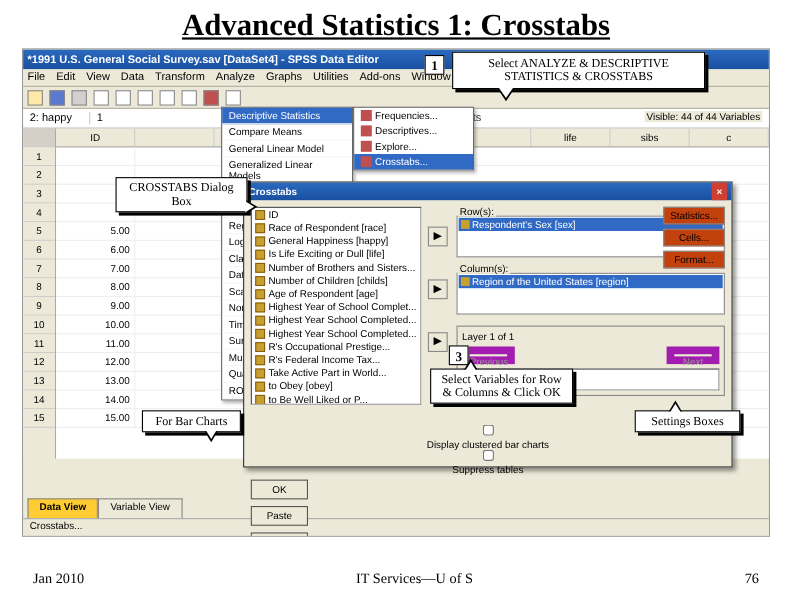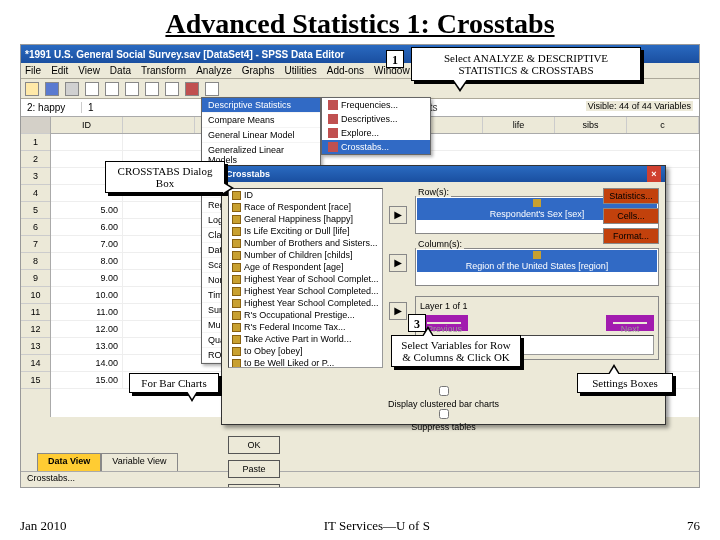--- a/index.html
+++ b/index.html
@@ -52,21 +52,21 @@
   .dlg-title .x { width: 14px; text-align: center; background: #d04030; margin-left: 2px; }
   .dlg-body { padding: 6px; display: flex; gap: 6px; height: 200px; }
   .varlist { width: 155px; height: 180px; background: #fff; border: 1px inset #999; overflow: hidden; }
   .varlist .vi { padding: 1px 3px; display: flex; align-items: center; gap: 3px; white-space: nowrap; }
   .varlist .vi .ic { width: 9px; height: 9px; background: #c8a030; border: 1px solid #886010; display: inline-block; }
   .transfer-col { width: 20px; display: flex; flex-direction: column; gap: 30px; justify-content: flex-start; padding-top: 18px; }
   .tbtn { width: 18px; height: 18px; border: 1px solid #888; background: #ece9d8; font-size: 10px; line-height: 16px; text-align: center; }
   .target-col { flex: 1; display: flex; flex-direction: column; gap: 4px; }
   .target-box { border: 1px solid #888; background: #fff; height: 38px; padding: 1px; position: relative; }
   .target-box .lab { position: absolute; top: -10px; left: 0; font-size: 9px; background: #ece9d8; padding: 0 2px; }
-  .target-box .entry { font-size: 9px; padding: 1px 2px; background: #316ac5; color: #fff; display: flex; align-items: center; gap: 2px; flex-direction: column; }
+  .target-box .entry { font-size: 9px; padding: 1px 2px; background: #316ac5; color: #fff; display: flex; align-items: center; gap: 2px; }
   .target-box .entry .ic { width: 8px; height: 8px; background: #c8a030; display: inline-block; }
   .layer-box { border: 1px solid #888; background: #ece9d8; height: 64px; padding: 4px; position: relative; }
   .layer-box .lab { font-size: 9px; }
   .layer-btns { display: flex; justify-content: space-between; margin-top: 4px; }
   .layer-btn { width: 48px; height: 16px; border: 7px solid #a21caf; background: #ece9d8; font-size: 9px; text-align: center; line-height: 14px; color: #999; }
   .side-btns { position: absolute; right: 6px; top: 22px; display: flex; flex-direction: column; gap: 4px; }
   .side-btn { width: 56px; height: 16px; border: 1px solid #888; background: #c2410c; font-size: 9px; text-align: center; line-height: 14px; }
   .dlg-footer { padding: 4px 6px; }
   .chk { font-size: 9px; display: flex; align-items: center; gap: 3px; flex-direction: column; }
   .chk input { width: 10px; height: 10px; }
@@ -94,30 +94,30 @@
 
   .c4 { top: 328px; left: 108px; width: 90px; padding: 3px 4px; }
   .c4 .tail { right: 20px; bottom: -10px; border-left: 6px solid transparent; border-right: 6px solid transparent; border-top: 10px solid #000; }
   .c4 .tail2 { position: absolute; right: 21px; bottom: -7px; width:0;height:0; border-left:5px solid transparent; border-right:5px solid transparent; border-top:8px solid #fff; }
 
   .c5 { top: 328px; left: 556px; width: 96px; padding: 3px 4px; }
   .c5 .tail { left: 30px; top: -10px; border-left: 6px solid transparent; border-right: 6px solid transparent; border-bottom: 10px solid #000; }
   .c5 .tail2 { position: absolute; left: 31px; top: -7px; width:0;height:0; border-left: 5px solid transparent; border-right: 5px solid transparent; border-bottom: 8px solid #fff; }
 
   
-  .sheet-tabs { position: absolute; bottom: 16px; left: 16px; height: 18px; display: flex; font-size: 9px; }
+  .sheet-tabs { position: absolute; bottom: 16px; left: 4px; height: 18px; display: flex; font-size: 9px; }
   .sheet-tab { padding: 2px 10px; border: 1px solid #888; background: #ece9d8; border-bottom: none; }
   .sheet-tab.active { background: #ffcc33; font-weight: bold; }
   .status { position: absolute; bottom: 0; left: 0; right: 0; height: 16px; background: #ece9d8; border-top: 1px solid #aaa; font-size: 9px; padding: 1px 6px; }
 
   
   .visible-info { position:absolute; top: 56px; right: 6px; font-size: 9px; background: #ece9d8; padding: 0 2px; }
 
   
-  .slide-footer { position: absolute; bottom: 6px; left: 0; width: 100%; display: flex; justify-content: space-between; font-family: "Times New Roman", serif; font-size: 13px; padding: 0 20px; }
+  .slide-footer { position: absolute; bottom: 6px; left: 0; width: 100%; display: flex; justify-content: space-between; font-family: "Times New Roman", serif; font-size: 13px; padding: 0 30px; }
 </style>
 </head>
 <body>
 
 <div class="slide-title">Advanced Statistics 1: Crosstabs</div>
 
 <div class="main-area">
 
   <div class="titlebar">
     <span>*1991 U.S. General Social Survey.sav [DataSet4] - SPSS Data Editor</span>

